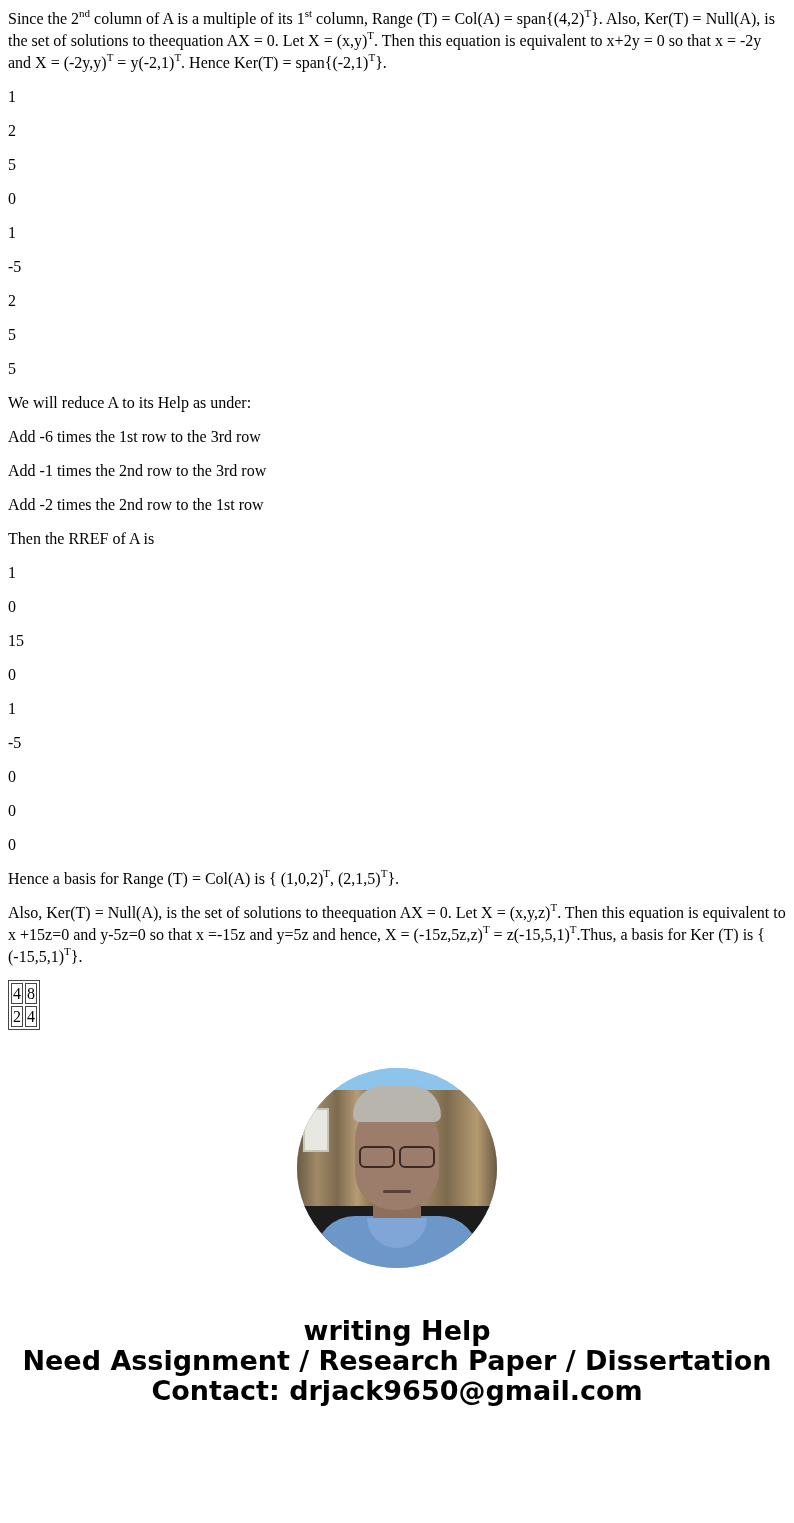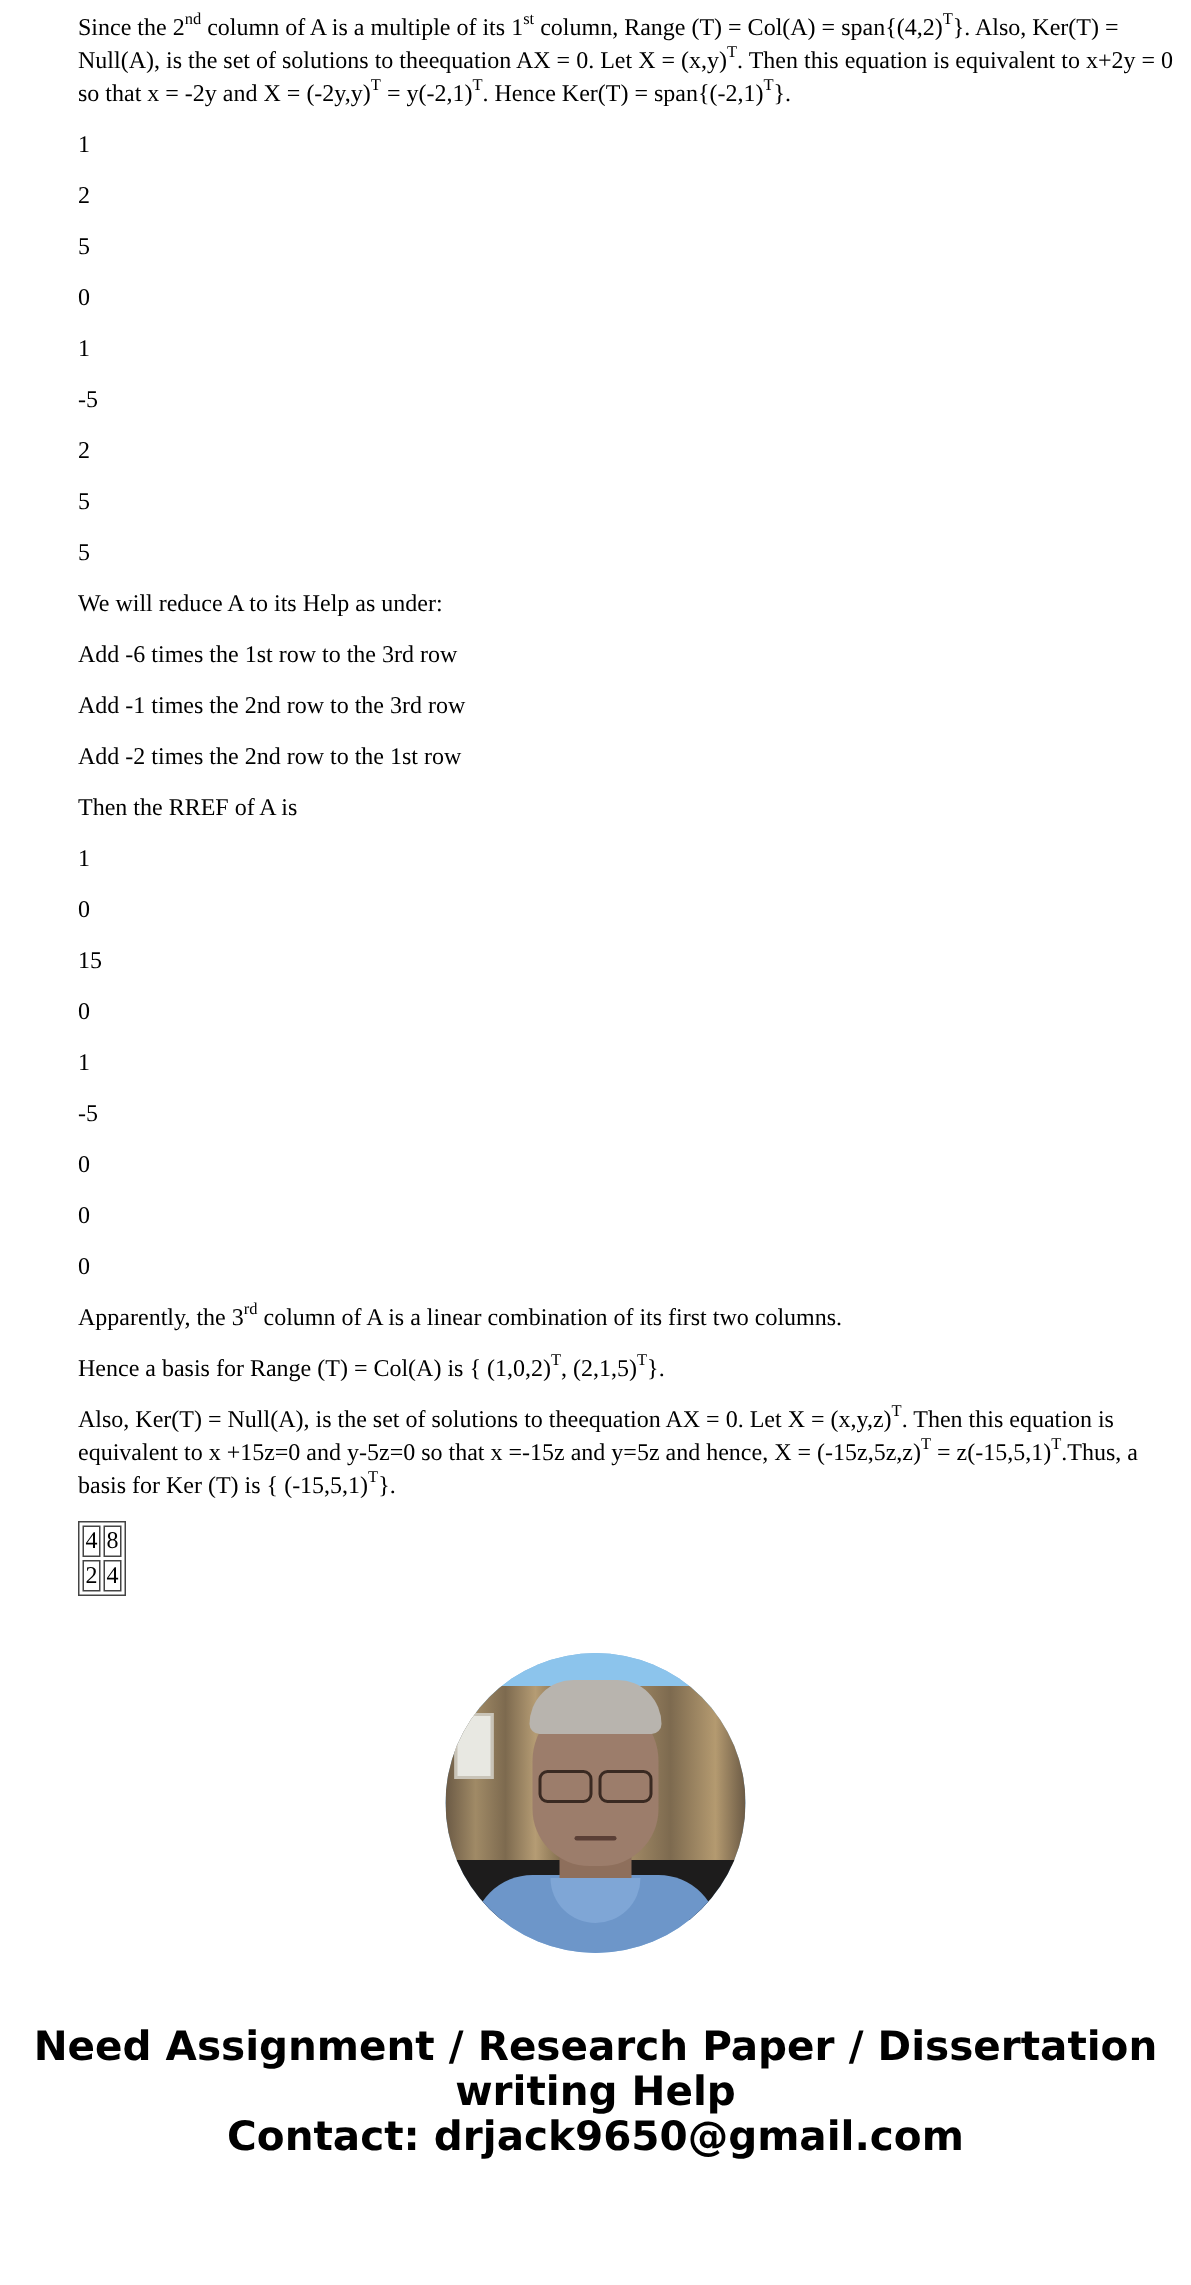--- a/index.html
+++ b/index.html
@@ -10,21 +10,20 @@
   }
   body {
     width: 794px;
     min-height: 1523px;
     font-family: "Liberation Serif", "DejaVu Serif", serif;
     font-size: 16px;
     line-height: 22px;
   }
   .content {
     padding: 8px 8px 0 8px;
-    margin-left: 44px;
   }
   p {
     margin: 0 0 12px 0;
   }
   sup {
     font-size: 11px;
     line-height: 0;
     position: relative;
     top: -1px;
   }
@@ -113,23 +112,20 @@
     <p>0</p>
     <p>15</p>
     <p>0</p>
     <p>1</p>
     <p>-5</p>
     <p>0</p>
     <p>0</p>
     <p>0</p>
   </div>
 
-  <p>
-    <span>Apparently, the 3</span><sup>rd</sup><span> column of A is a linear combination of its first two columns.</span>
-  </p>
 
   <p>
     <span>Hence a basis for Range (T) = Col(A) is { (1,0,2)</span><sup>T</sup><span>, (2,1,5)</span><sup>T</sup><span>}.</span>
   </p>
 
   <p>
     <span>Also, Ker(T) = Null(A), is the set of solutions to theequation AX = 0. Let X = (x,y,z)</span><sup>T</sup><span>. Then this equation is equivalent to x +15z=0 and y-5z=0 so that x =-15z and y=5z and hence, X = (-15z,5z,z)</span><sup>T</sup><span> = z(-15,5,1)</span><sup>T</sup><span>.Thus, a basis for Ker (T) is { (-15,5,1)</span><sup>T</sup><span>}.</span>
   </p>
 
   <table class="mini">
@@ -159,16 +155,16 @@
     <div class="hair"></div>
     <div class="glasses">
       <div class="lens l"></div>
       <div class="lens r"></div>
     </div>
     <div class="mouth"></div>
   </div>
 </div>
 
 <div class="promo">
+  <div>writing Help</div>
   <div>Need Assignment / Research Paper / Dissertation</div>
-  <div>writing Help</div>
   <div>Contact: drjack9650@gmail.com</div>
 </div>
 
 </body></html>

